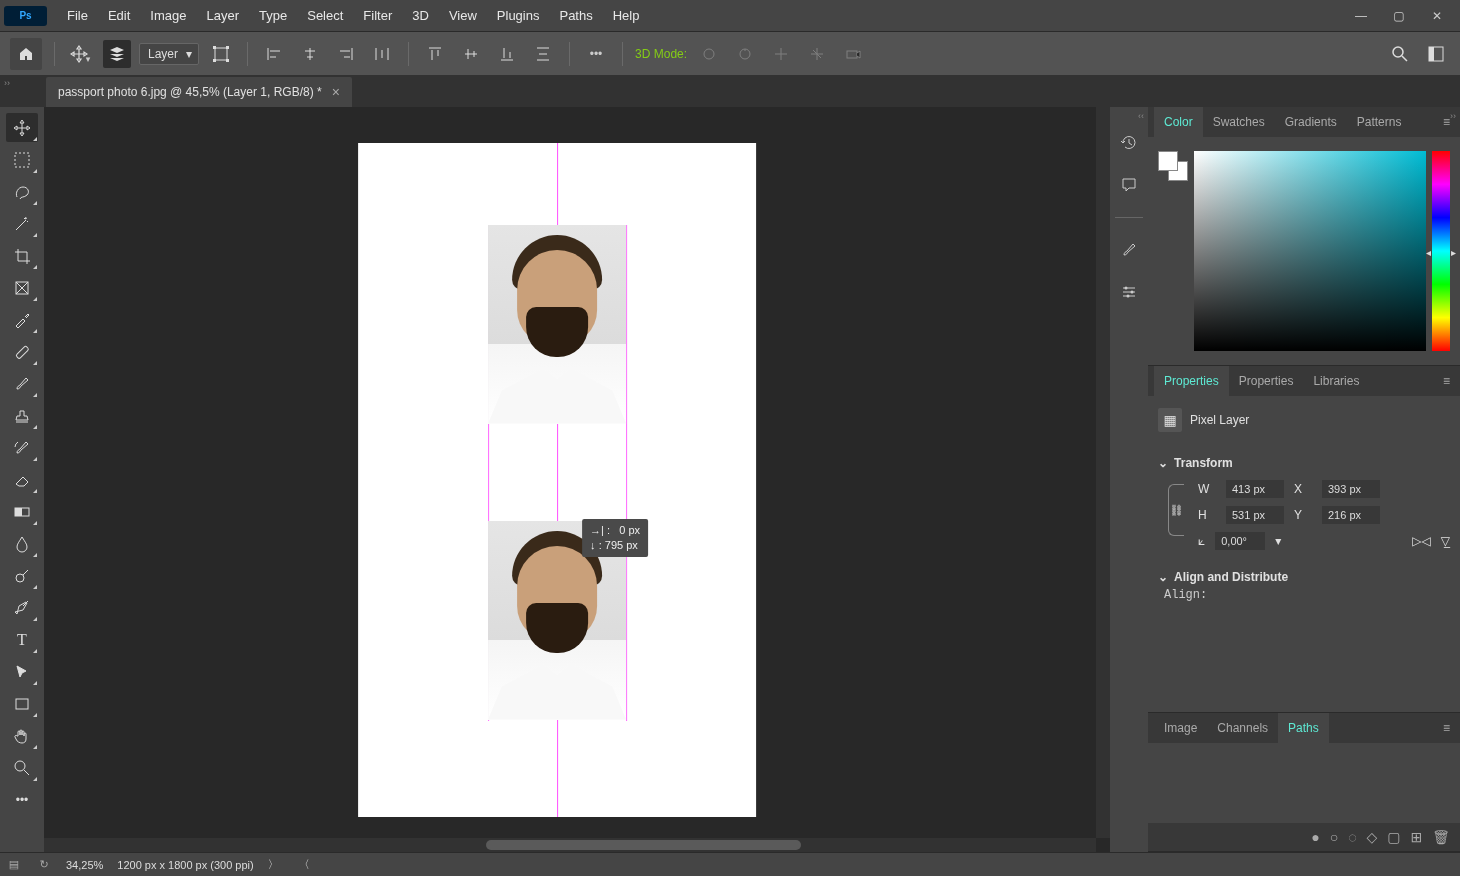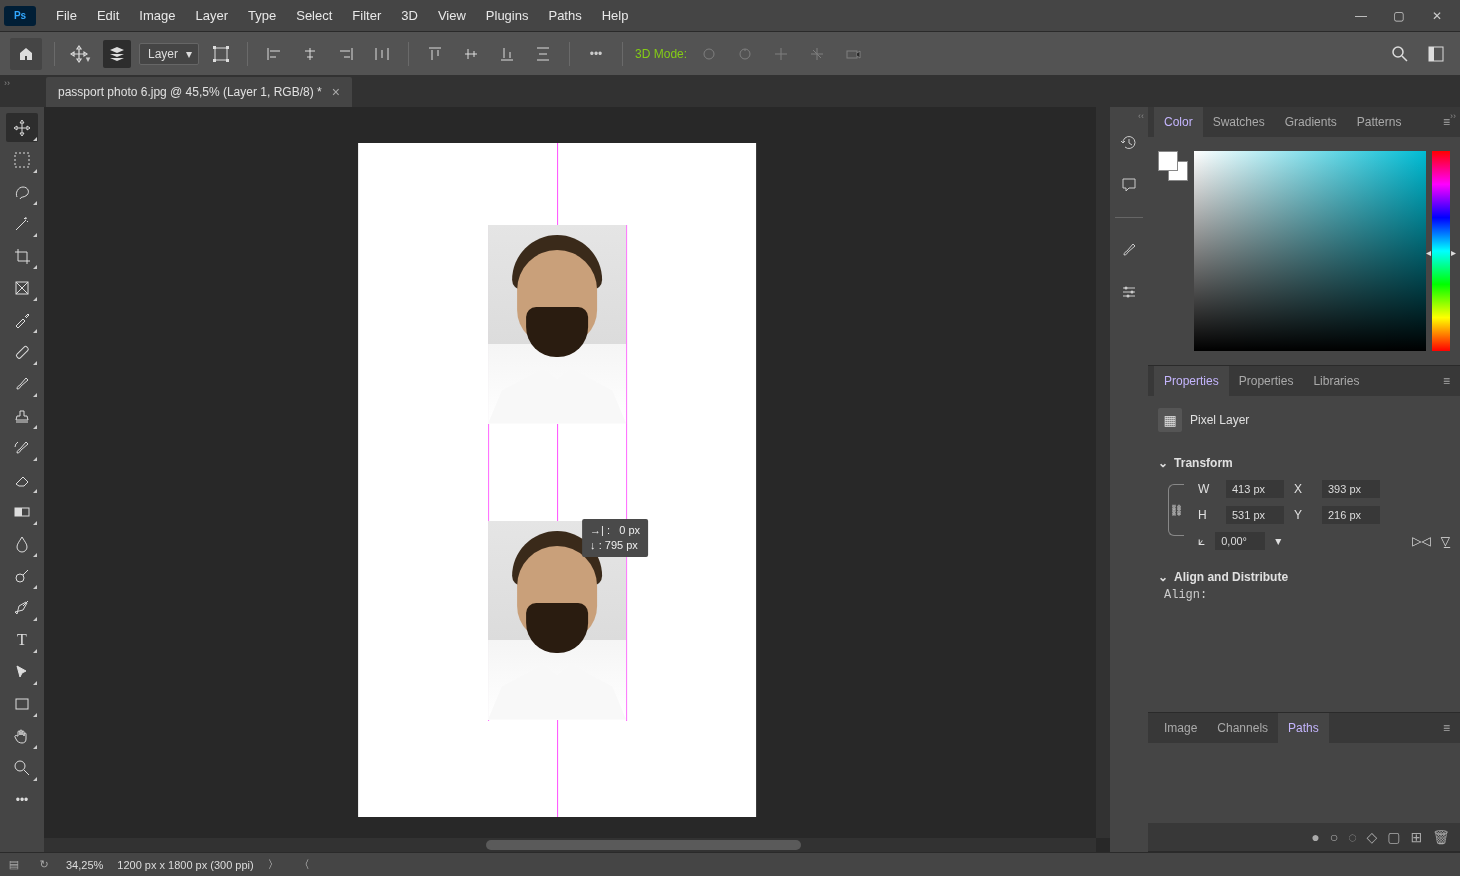--- a/index.html
+++ b/index.html
@@ -1,20 +1,20 @@
 <!DOCTYPE html>
 <html><head>
 <meta charset="utf-8">
 <style>
 * { margin: 0; padding: 0; box-sizing: border-box; font-family: -apple-system, BlinkMacSystemFont, 'Segoe UI', sans-serif; }
 body { background: #323232; color: #e0e0e0; font-size: 12px; overflow: hidden; width: 1460px; height: 876px; position: relative; }
 
 
 .menubar { height: 31px; background: #454545; display: flex; align-items: center; padding: 0 4px; }
-.ps-logo { width: 32px; height: 20px; background: #001e36; color: #31a8ff; display: flex; align-items: center; justify-content: center; font-weight: bold; font-size: 10px; border-radius: 3px; margin-right: 10px; }
+.ps-logo { width: 43px; height: 20px; background: #001e36; color: #31a8ff; display: flex; align-items: center; justify-content: center; font-weight: bold; font-size: 10px; border-radius: 3px; margin-right: 10px; }
 .menu-item { padding: 0 10px; font-size: 13px; color: #e8e8e8; cursor: pointer; height: 39px; display: flex; align-items: center; }
 .window-controls { margin-left: auto; display: flex; }
 .wc { width: 38px; height: 31px; display: flex; align-items: center; justify-content: center; cursor: pointer; color: #ccc; }
 
 
 .options-bar { height: 44px; background: #535353; display: flex; align-items: center; padding: 0 10px; gap: 8px; border-top: 1px solid #2a2a2a; }
 .opt-btn { width: 28px; height: 28px; display: flex; align-items: center; justify-content: center; color: #ccc; cursor: pointer; border-radius: 2px; }
 .opt-btn.home { background: #454545; width: 32px; height: 32px; }
 .opt-select { background: #454545; border: 1px solid #666; color: #ddd; padding: 3px 20px 3px 8px; font-size: 12px; border-radius: 2px; position: relative; cursor: pointer; }
 .opt-select::after { content: '▾'; position: absolute; right: 6px; }
@@ -59,21 +59,21 @@
 .mid-expand { position: absolute; top: 4px; right: 4px; font-size: 9px; color: #888; }
 .strip-icon { width: 28px; height: 28px; display: flex; align-items: center; justify-content: center; color: #ccc; cursor: pointer; }
 .strip-sep { width: 28px; height: 1px; background: #666; margin: 4px 0; }
 
 
 .right-panels { width: 312px; background: #454545; display: flex; flex-direction: column; position: relative; }
 .right-expand { position: absolute; top: 4px; right: 4px; font-size: 9px; color: #888; }
 .panel-group { border-bottom: 1px solid #2a2a2a; }
 .panel-tabs { display: flex; background: #383838; height: 30px; align-items: stretch; padding-left: 6px; }
 .panel-tab { padding: 0 10px; font-size: 12px; color: #aaa; display: flex; align-items: center; cursor: pointer; }
-.panel-tab.active { background: #454545; color: #c4b5fd; }
+.panel-tab.active { background: #454545; color: #5eead4; }
 .panel-menu { margin-left: auto; padding: 0 10px; display: flex; align-items: center; color: #aaa; cursor: pointer; }
 
 
 .color-body { display: flex; gap: 6px; padding: 14px 10px; }
 .fgbg { position: relative; width: 30px; height: 30px; }
 .fg-sw { position: absolute; width: 20px; height: 20px; background: #fff; border: 1px solid #888; top: 0; left: 0; }
 .bg-sw { position: absolute; width: 20px; height: 20px; background: #fff; border: 1px solid #888; bottom: 0; right: 0; }
 .color-field { flex: 1; height: 200px; background: linear-gradient(to bottom, rgba(0,0,0,0), #000), linear-gradient(to right, #fff, #00bcd4); position: relative; }
 .hue-strip { width: 18px; height: 200px; background: linear-gradient(to bottom, #ff0000, #ff00ff, #0000ff, #00ffff, #00ff00, #ffff00, #ff0000); position: relative; }
 .hue-arrows { position: absolute; left: -6px; top: 48%; width: 30px; display: flex; justify-content: space-between; color: #ddd; font-size: 10px; }

